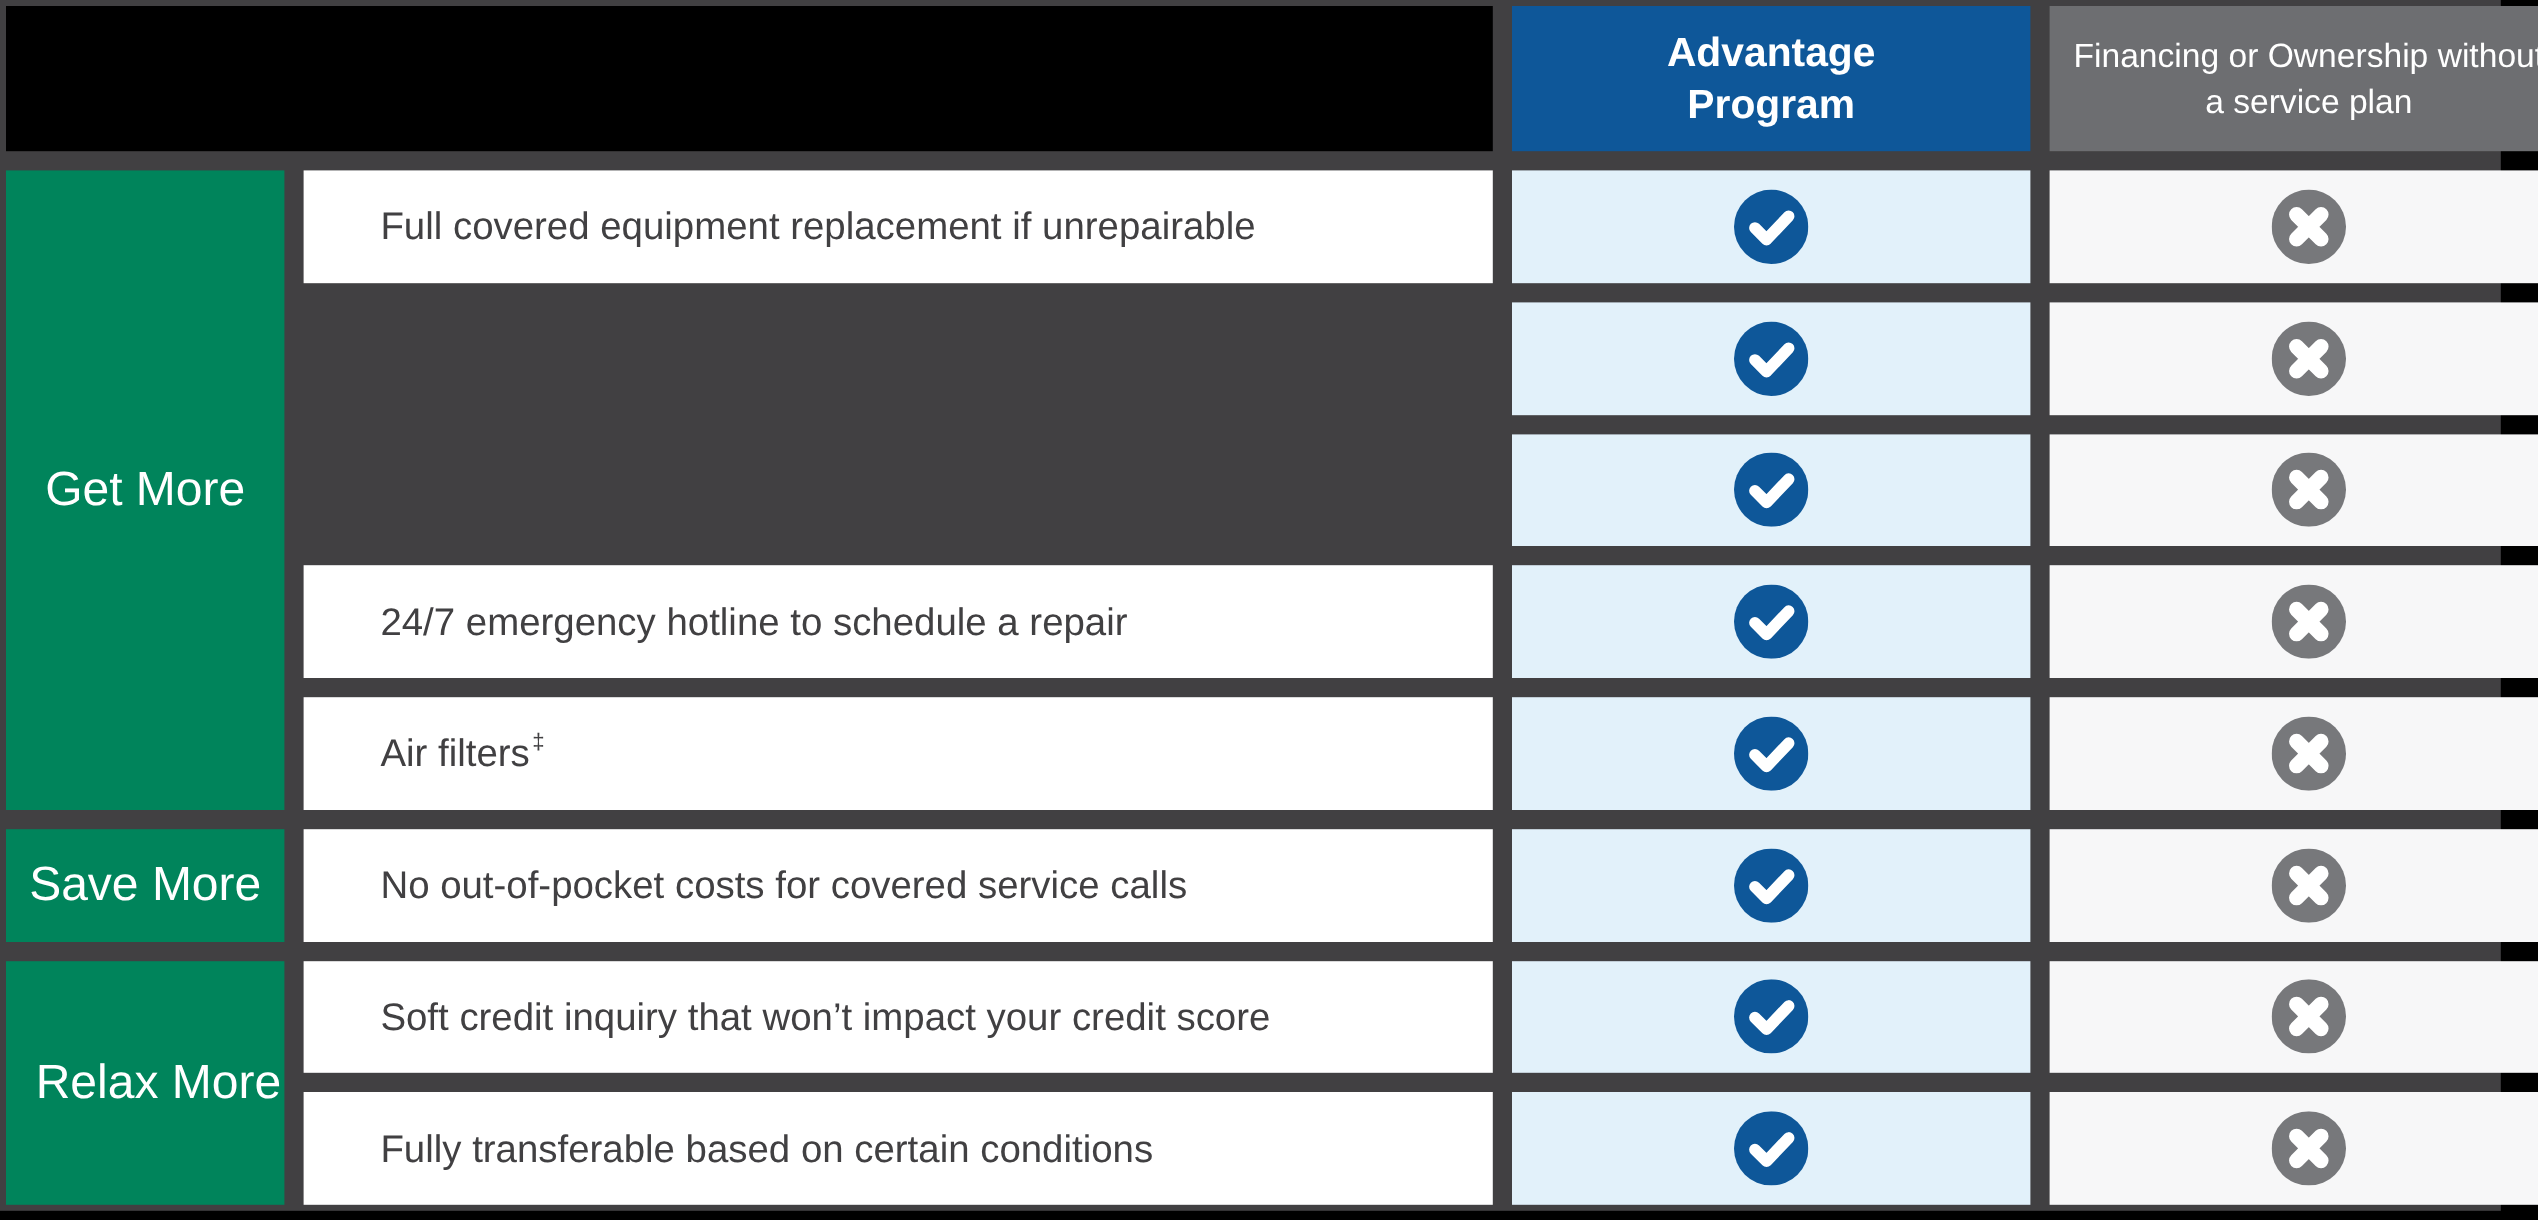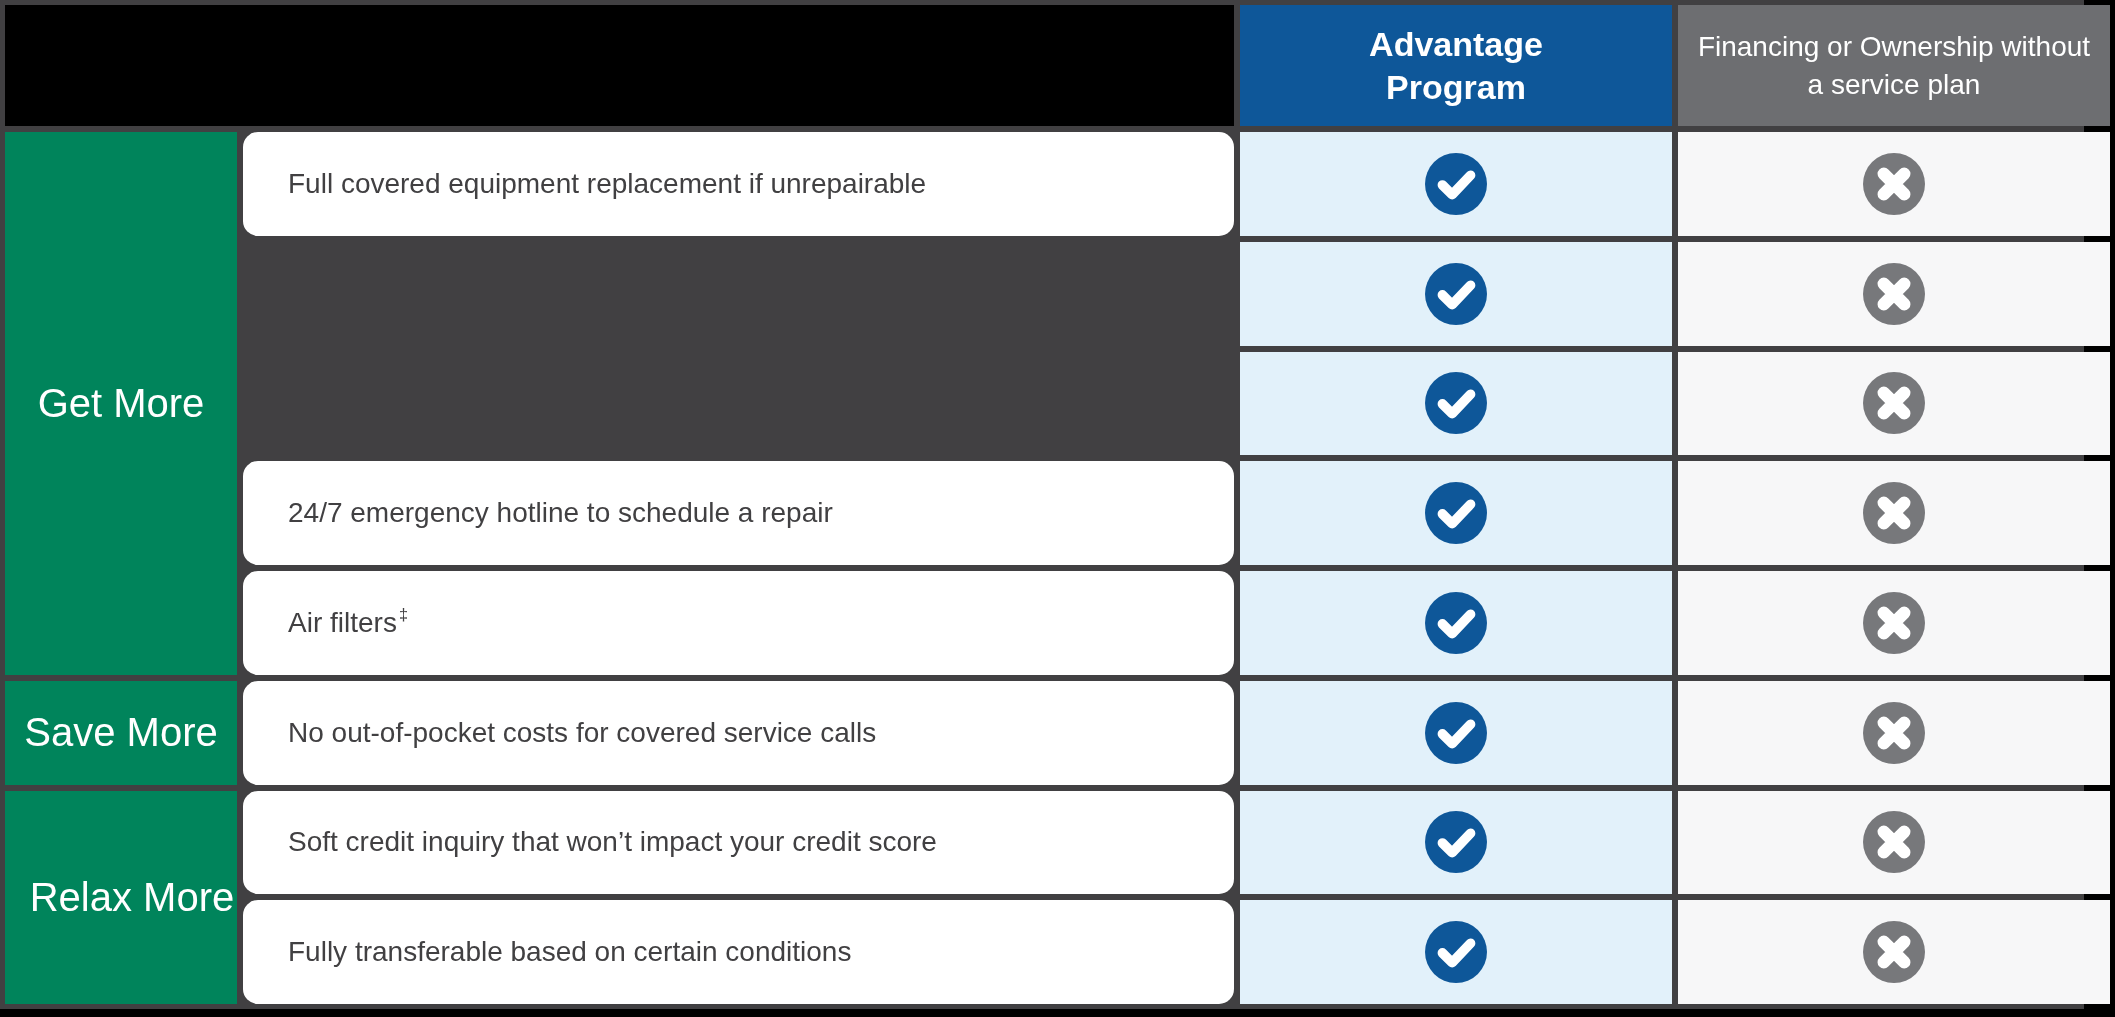--- a/index.html
+++ b/index.html
@@ -31,21 +31,21 @@
   .comparison-grid {
     position: absolute;
     left: 0; top: 0;
     width: 2084px;
     height: 1009px;
     background: var(--border);
     padding: 5px;
     display: grid;
     grid-template-columns: 232px 991px 432px 432px;
     grid-template-rows: 121px repeat(8, 1fr);
-    gap: 6px;
+    gap: 16px;
   }
 
   .cell { display: flex; align-items: center; justify-content: center; }
 
   .header-spacer {
     grid-column: 1 / 3;
     grid-row: 1;
     background: var(--page-bg);
   }
 
@@ -82,26 +82,25 @@
     text-align: center;
   }
   .group-get-more  { grid-row: 2 / span 5; }
   .group-save-more { grid-row: 7 / span 1; }
   .group-relax-more{ grid-row: 8 / span 2; padding-left: 22px; }
 
   .feature-cell {
     grid-column: 2;
     background: var(--feature-bg);
     color: var(--text-dark);
-    font-size: 28px;
+    font-size: 32px;
     justify-content: flex-start;
-    padding-left: 45px;
+    padding-left: 64px;
     padding-right: 20px;
     white-space: nowrap;
-    border-radius: 15px;
   }
   .feature-cell sup {
     font-size: 0.58em;
     position: relative;
     top: -0.55em;
     line-height: 0;
     margin-left: 2px;
   }
 
   .advantage-cell { grid-column: 3; background: var(--advantage-bg); }

